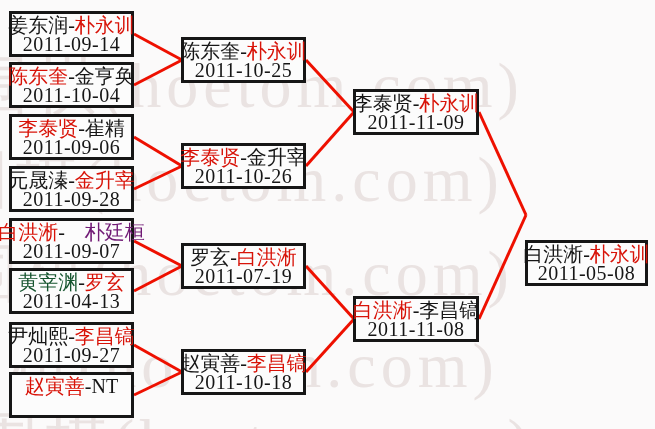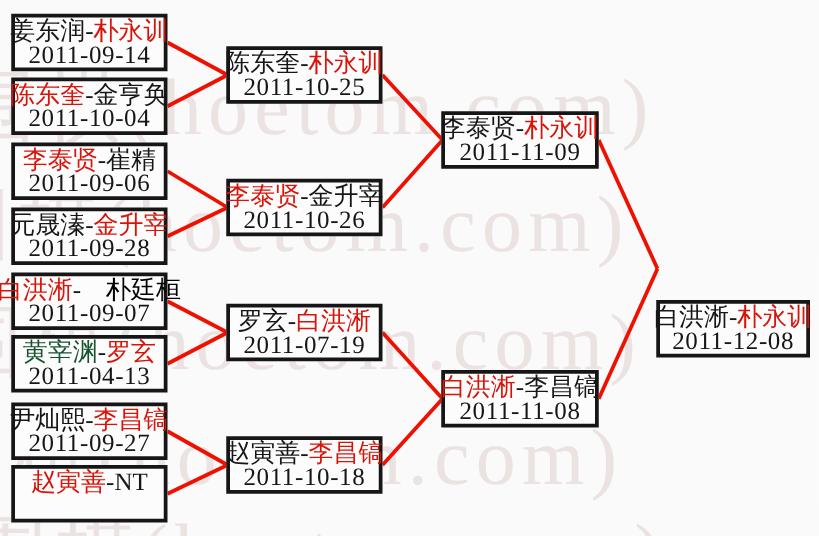--- a/index.html
+++ b/index.html
@@ -65,21 +65,21 @@
   </div>
   <div class="match r1" style="top:114px">
     <div class="players"><span style="color: rgb(216, 19, 8);">李泰贤</span><span>-</span><span style="color: rgb(22, 22, 22);">崔精</span></div>
     <div class="date">2011-09-06</div>
   </div>
   <div class="match r1" style="top:166px">
     <div class="players"><span style="color: rgb(22, 22, 22);">元晟溱</span><span>-</span><span style="color: rgb(216, 19, 8);">金升宰</span></div>
     <div class="date">2011-09-28</div>
   </div>
   <div class="match r1" style="top:218px">
-    <div class="players"><span style="color: rgb(216, 19, 8);">白洪淅</span><span>-</span><span style="color: #000000; margin-left: 20px;">朴廷桓</span></div>
+    <div class="players"><span style="color: rgb(216, 19, 8);">白洪淅</span><span>-</span><span style="color: #701a75; margin-left: 20px;">朴廷桓</span></div>
     <div class="date">2011-09-07</div>
   </div>
   <div class="match r1" style="top:268px">
     <div class="players"><span style="color: #14532d;">黄宰渊</span><span>-</span><span style="color: rgb(216, 19, 8);">罗玄</span></div>
     <div class="date">2011-04-13</div>
   </div>
   <div class="match r1" style="top:322px">
     <div class="players"><span style="color: rgb(22, 22, 22);">尹灿熙</span><span>-</span><span style="color: rgb(216, 19, 8);">李昌镐</span></div>
     <div class="date">2011-09-27</div>
   </div>
@@ -109,16 +109,16 @@
     <div class="players"><span style="color: rgb(22, 22, 22);">李泰贤</span><span>-</span><span style="color: rgb(216, 19, 8);">朴永训</span></div>
     <div class="date">2011-11-09</div>
   </div>
   <div class="match r3" style="top:296px">
     <div class="players"><span style="color: rgb(216, 19, 8);">白洪淅</span><span>-</span><span style="color: rgb(22, 22, 22);">李昌镐</span></div>
     <div class="date">2011-11-08</div>
   </div>
 
   <div class="match rf" style="top:192px">
     <div class="players"><span style="color: rgb(22, 22, 22);">白洪淅</span><span>-</span><span style="color: rgb(216, 19, 8);">朴永训</span></div>
-    <div class="date">2011-12-08</div>
+    <div class="date">2011-05-08</div>
   </div>
 
 </div>
 
 </body></html>

